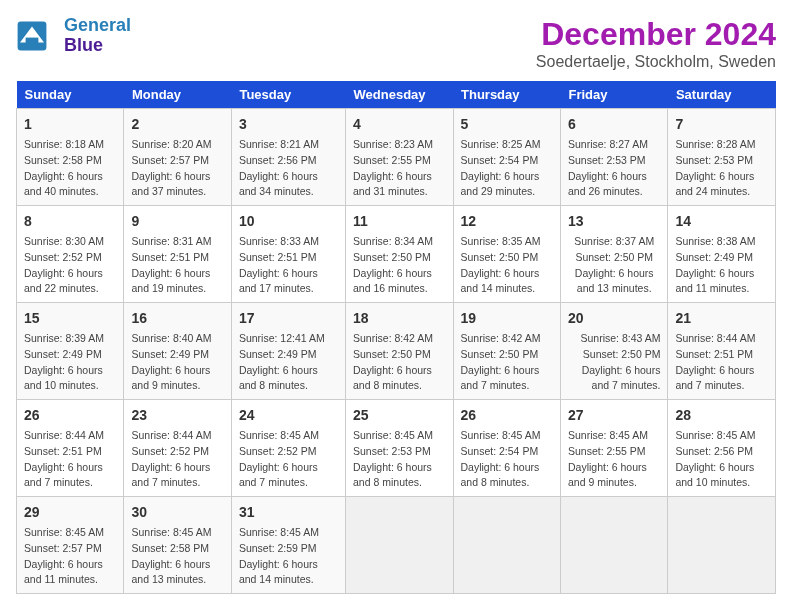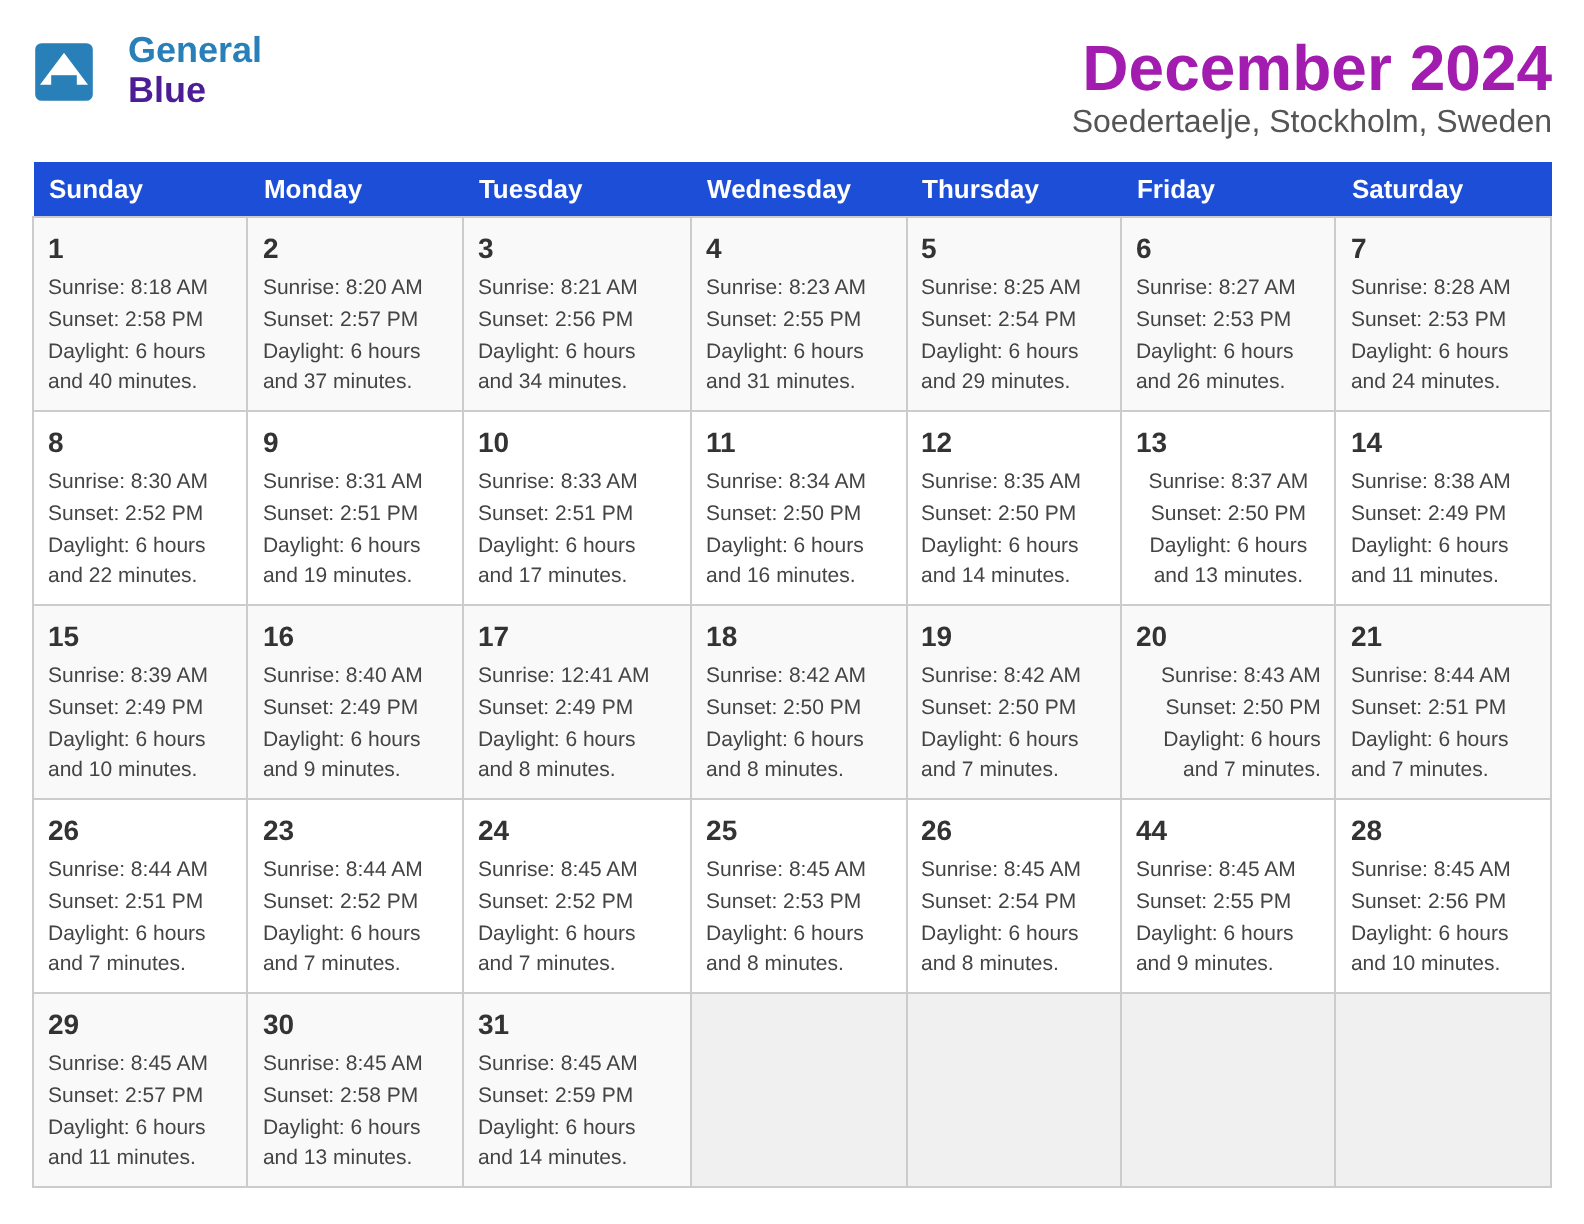--- a/index.html
+++ b/index.html
@@ -304,21 +304,21 @@
 and 8 minutes.</div>
           </td>
           <td>
             <span class="day-number">26</span>
             <div class="day-info" style="white-space: pre-line;">Sunrise: 8:45 AM
 Sunset: 2:54 PM
 Daylight: 6 hours
 and 8 minutes.</div>
           </td>
           <td>
-            <span class="day-number">44</span>
+            <span class="day-number">27</span>
             <div class="day-info" style="white-space: pre-line;">Sunrise: 8:45 AM
 Sunset: 2:55 PM
 Daylight: 6 hours
 and 9 minutes.</div>
           </td>
           <td>
             <span class="day-number">28</span>
             <div class="day-info" style="white-space: pre-line;">Sunrise: 8:45 AM
 Sunset: 2:56 PM
 Daylight: 6 hours

